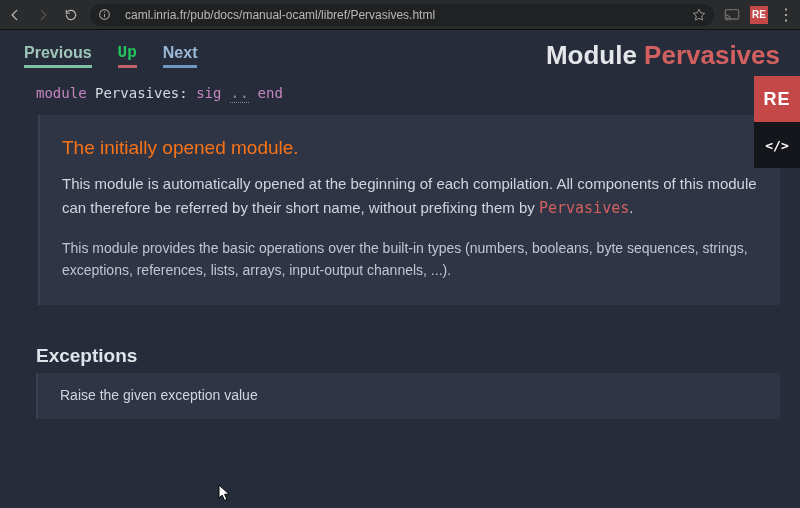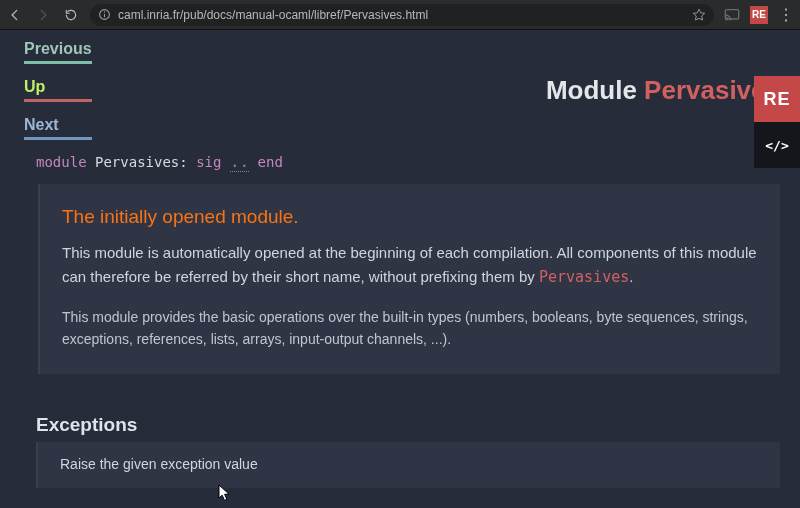--- a/index.html
+++ b/index.html
@@ -3,33 +3,33 @@
 <meta charset="utf-8">
 <style>
   * { box-sizing: border-box; margin: 0; padding: 0; }
   html, body { width: 800px; height: 508px; overflow: hidden; }
   body { font-family: -apple-system, BlinkMacSystemFont, "Segoe UI", Arial, sans-serif; background: #2b2f3a; color: #c9d1d9; }
 
   
   .chrome-bar { height: 30px; background: #2a2b2c; display: flex; align-items: center; padding: 0 6px; gap: 10px; border-bottom: 1px solid #111; }
   .nav-btn { width: 18px; height: 18px; display: flex; align-items: center; justify-content: center; color: #9a9a9a; cursor: pointer; }
   .nav-btn.disabled { color: #555; cursor: default; }
-  .addr { flex: 1; display: flex; align-items: center; background: #202122; border-radius: 14px; height: 22px; padding: 0 8px; gap: 7px; color: #b8b8b8; font-size: 12px; }
+  .addr { flex: 1; display: flex; align-items: center; background: #202122; border-radius: 14px; height: 22px; padding: 0 8px; gap: 14px; color: #b8b8b8; font-size: 12px; }
   .addr .url { white-space: nowrap; overflow: hidden; text-overflow: ellipsis; }
   .chrome-right { display: flex; align-items: center; gap: 10px; }
   .ext-badge { width: 18px; height: 18px; background: #c54848; color: #fff; font-size: 10px; font-weight: 700; display: flex; align-items: center; justify-content: center; }
   .dots { color: #bdbdbd; font-size: 16px; line-height: 1; }
 
   
   .page { position: relative; height: 478px; background: #262c39; }
   .topline { display: flex; align-items: center; justify-content: space-between; padding: 10px 20px 6px 24px; }
-  .navlinks { display: flex; gap: 14px; flex-direction: column; }
+  .navlinks { display: flex; gap: 26px; }
   .navlinks a { font-size: 16px; font-weight: 600; text-decoration: none; padding-bottom: 3px; border-bottom: 3px solid transparent; }
   .navlinks a.prev { color: #9fc6b8; border-bottom-color: #7fbfa6; }
-  .navlinks a.up   { color: #bef264; border-bottom-color: #c06565; }
+  .navlinks a.up   { color: #22c55e; border-bottom-color: #c06565; font-family: Liberation Mono, monospace; }
   .navlinks a.next { color: #9ab7d6; border-bottom-color: #6f97c0; }
   .title { font-size: 26px; font-weight: 700; }
   .title .mod { color: #e4e6ea; }
   .title .name { color: #d26060; }
 
   .code-sig { font-family: "Menlo","Consolas",monospace; font-size: 14px; padding: 8px 0 14px 36px; color: #b7bcc8; }
   .code-sig .kw { color: #c586c0; }
   .code-sig .id { color: #d7dae0; }
   .code-sig .dots { color: #888; border-bottom: 1px dotted #888; }
 

